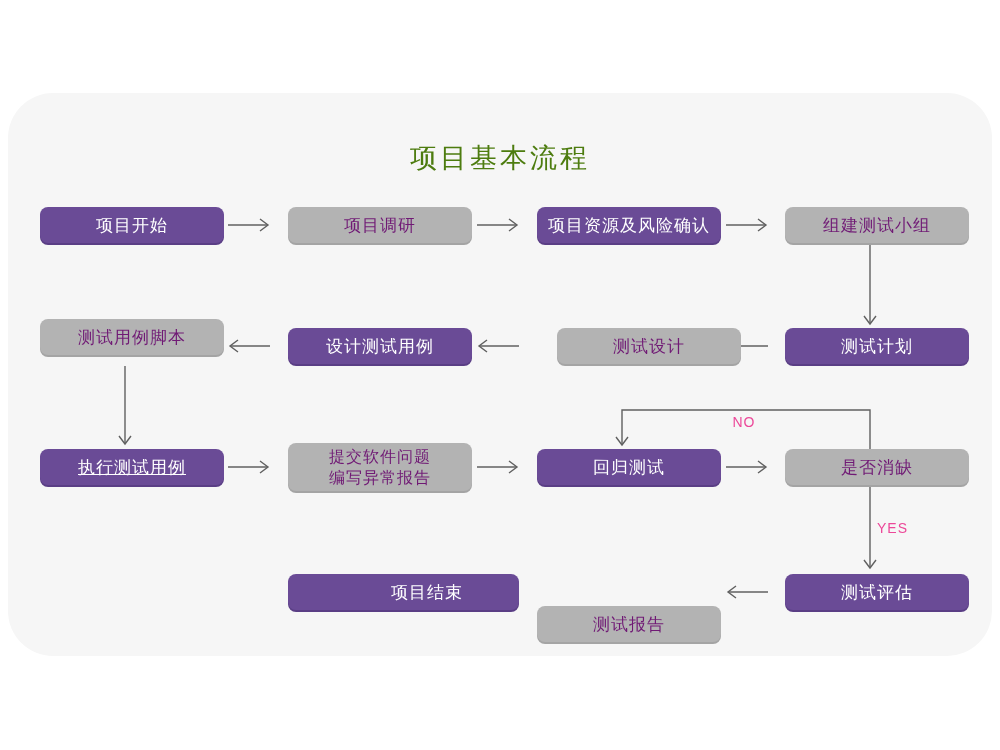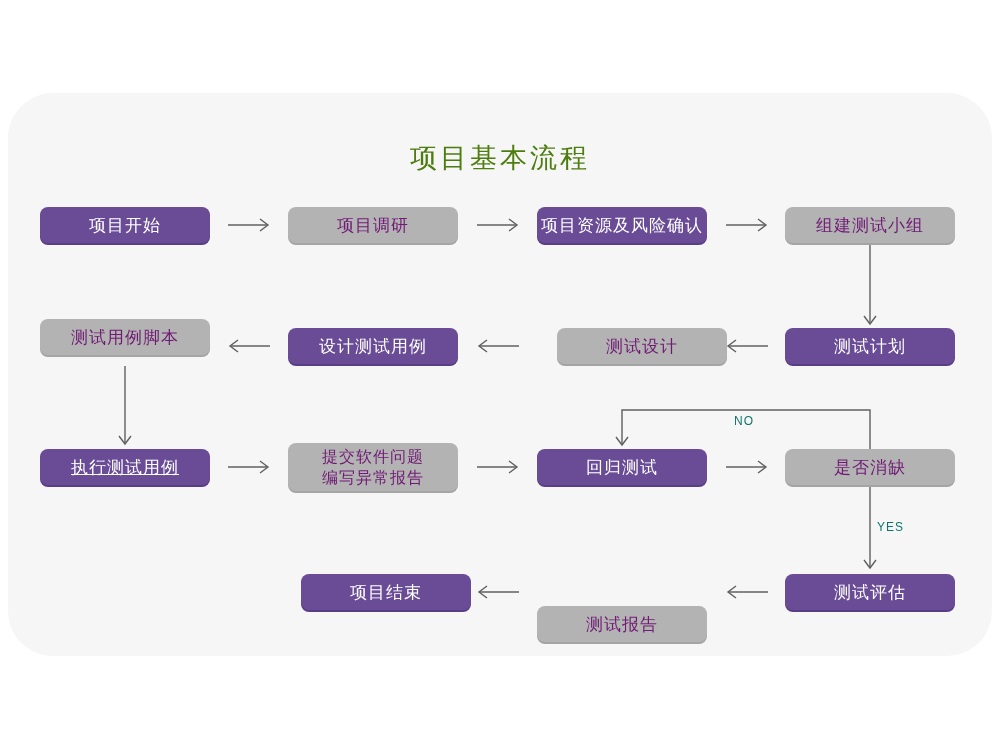--- a/index.html
+++ b/index.html
@@ -11,30 +11,30 @@
   .card {
     position:absolute; left:8px; top:93px; width:984px; height:563px;
     background:#f6f6f6; border-radius:45px;
   }
   .title {
     position:absolute; left:0; right:0; top:140px; margin:0;
     text-align:center; font-size:27px; font-weight:500;
     color:#4d7c0f; letter-spacing:3px;
   }
   .node {
-    position:absolute; width:170px; height:36px; border-radius:8px;
+    position:absolute; width:184px; height:36px; border-radius:8px;
     display:flex; align-items:center; justify-content:center;
     font-size:17px; letter-spacing:1px; color:#ffffff;
   }
   .node.purple { background:#6a4b96; box-shadow:0 2px 0 #5a3e85; }
   .node.gray   { background:#b3b3b3; box-shadow:0 2px 0 #a4a4a4; color:#701a75; }
   .node.tall   { height:48px; font-size:16px; line-height:21px; text-align:center; }
   .node-label  { white-space:pre-line; }
   .edge-label {
-    position:absolute; font-size:12px; color:#0f766e; letter-spacing:1px;
+    position:absolute; font-size:14px; color:#ec4899; letter-spacing:1px;
   }
   .edge-label.no { left:714px; top:414px; width:60px; text-align:center; }
   .edge-label.yes { left:877px; top:520px; }
   svg.arrows {
     position:absolute; left:0; top:0; width:1000px; height:750px;
     pointer-events:none;
   }
   .arrow { stroke:#606060; stroke-width:1.4; fill:none; }
 </style>
 </head>
@@ -101,21 +101,21 @@
     <span class="node-label">提交软件问题
 编写异常报告</span>
   </div>
   <div class="node purple" style="left:537px; top:449px;">
     <span class="node-label">回归测试</span>
   </div>
   <div class="node gray" style="left:785px; top:449px;">
     <span class="node-label">是否消缺</span>
   </div>
 
-  <div class="node purple" style="left:301px; top:574px;">
+  <div class="node purple" style="left:288px; top:574px;padding-left:47px;">
     <span class="node-label">项目结束</span>
   </div>
   <div class="node gray" style="left:537px; top:606px;">
     <span class="node-label">测试报告</span>
   </div>
   <div class="node purple" style="left:785px; top:574px;">
     <span class="node-label">测试评估</span>
   </div>
 
   <div class="edge-label no">NO</div>

